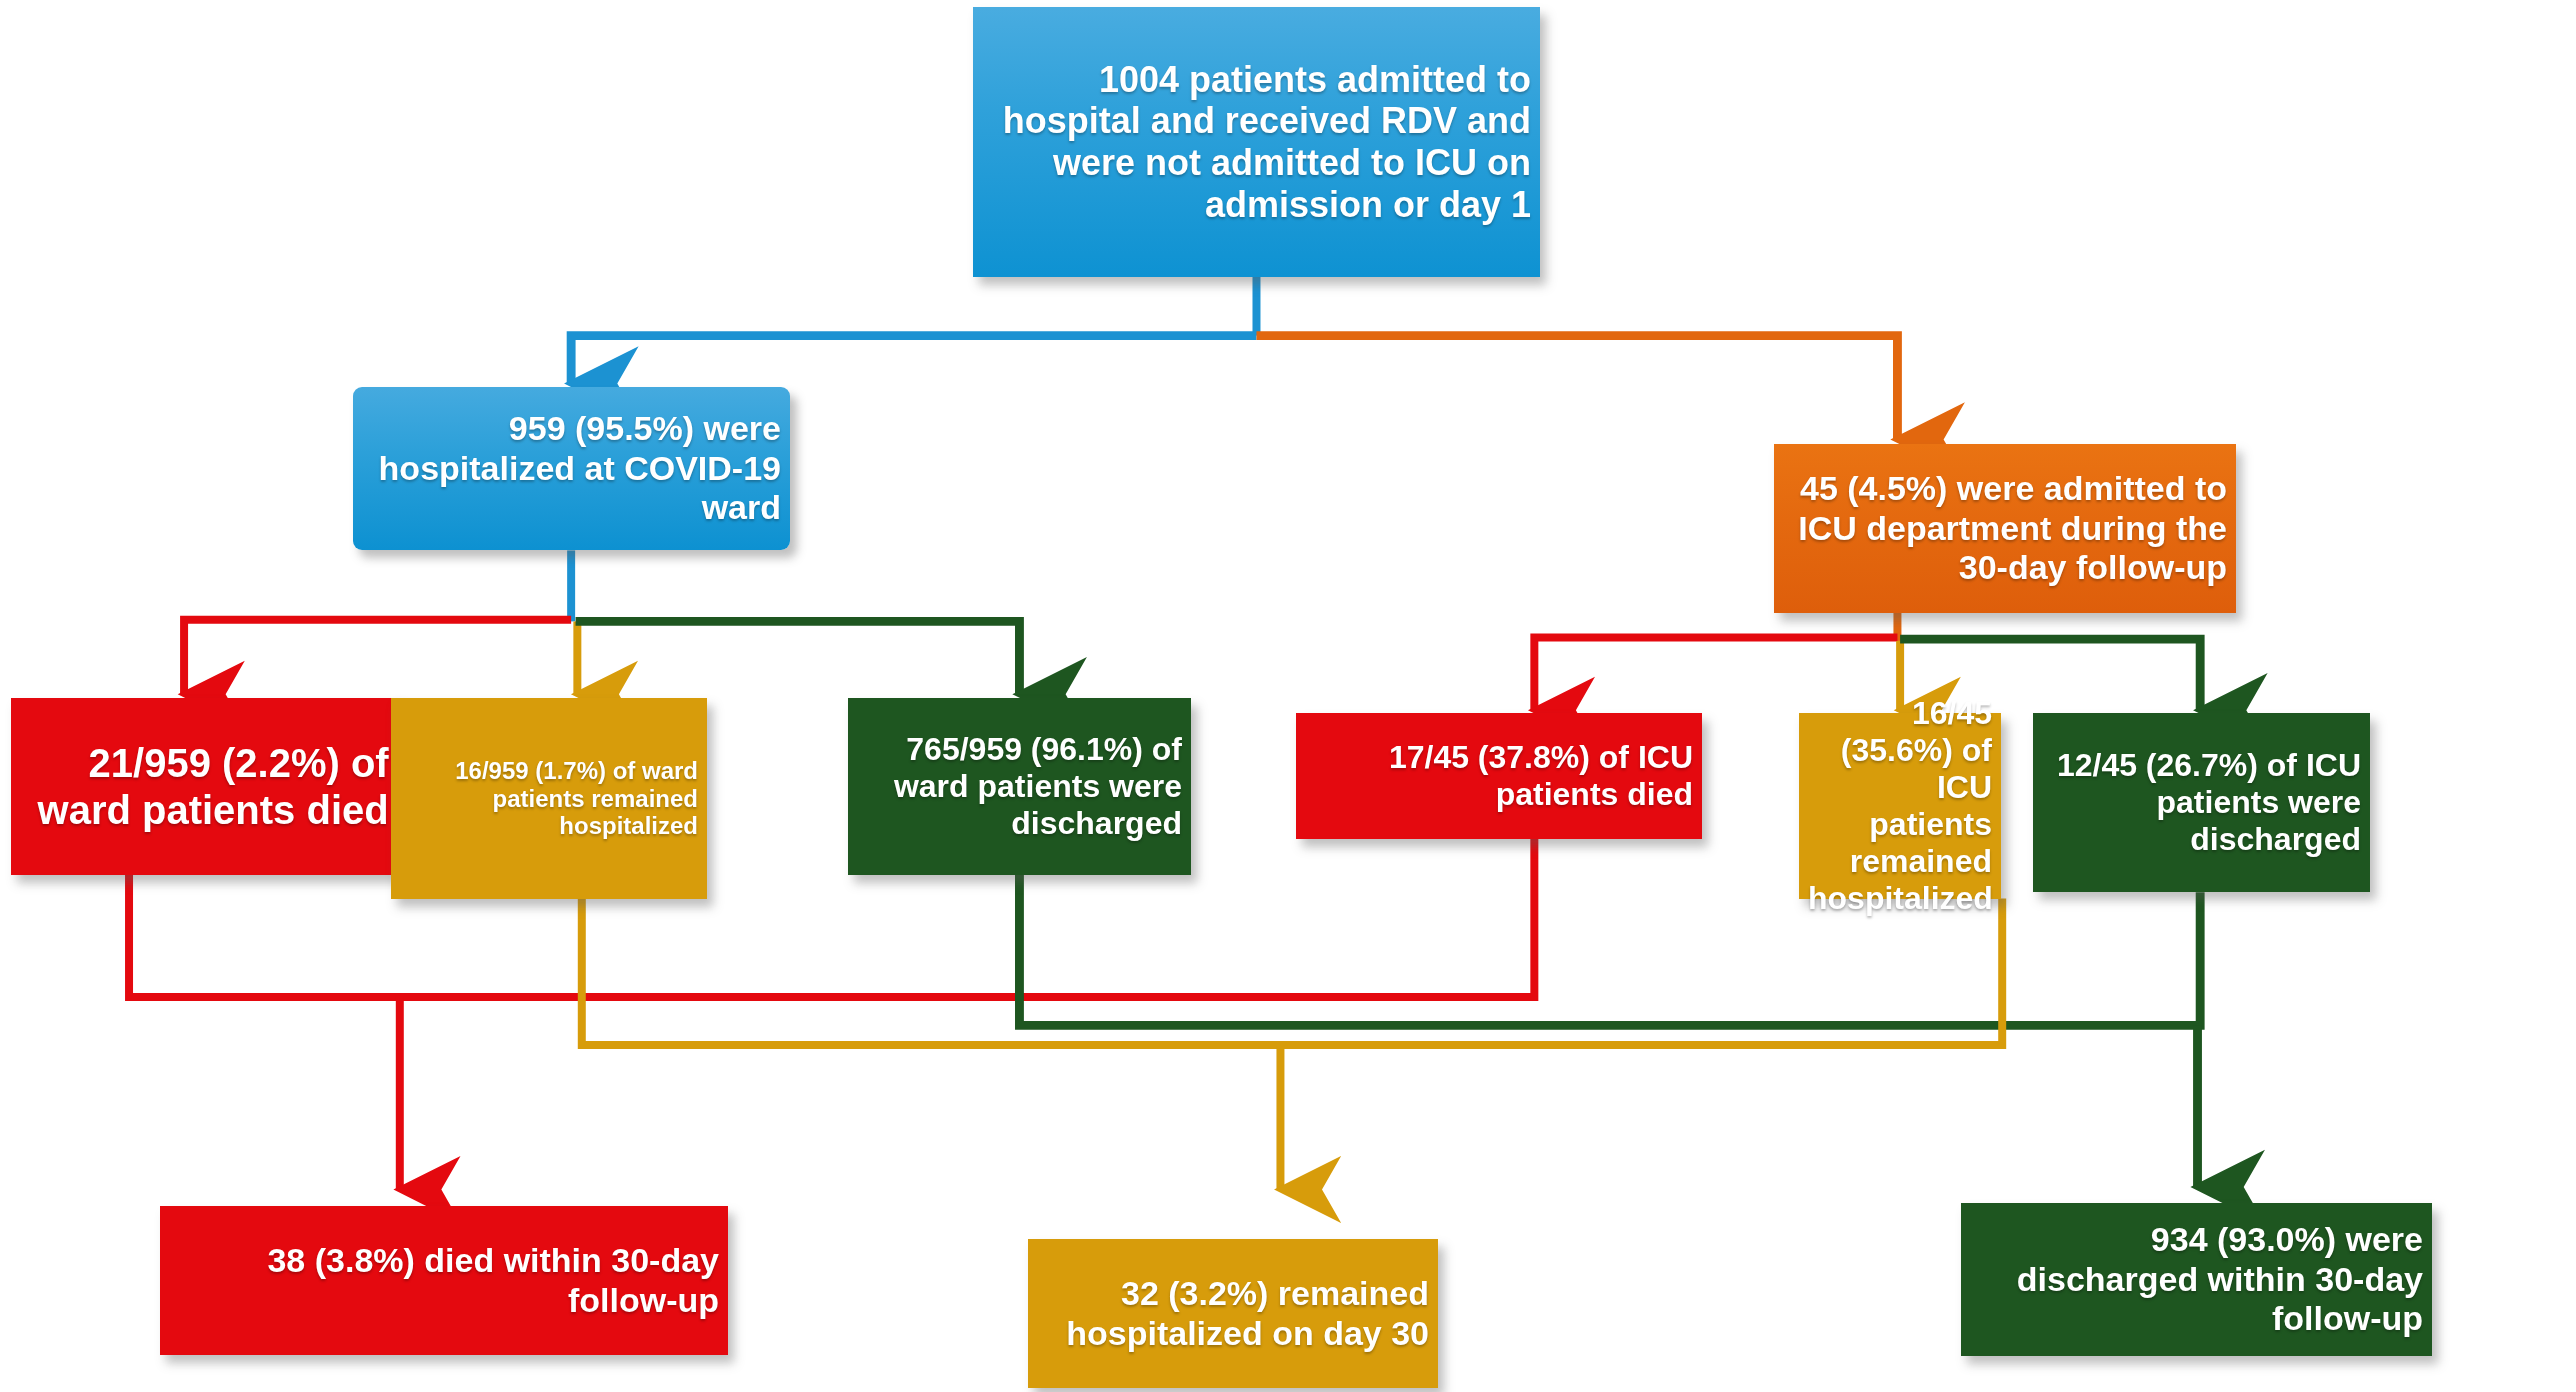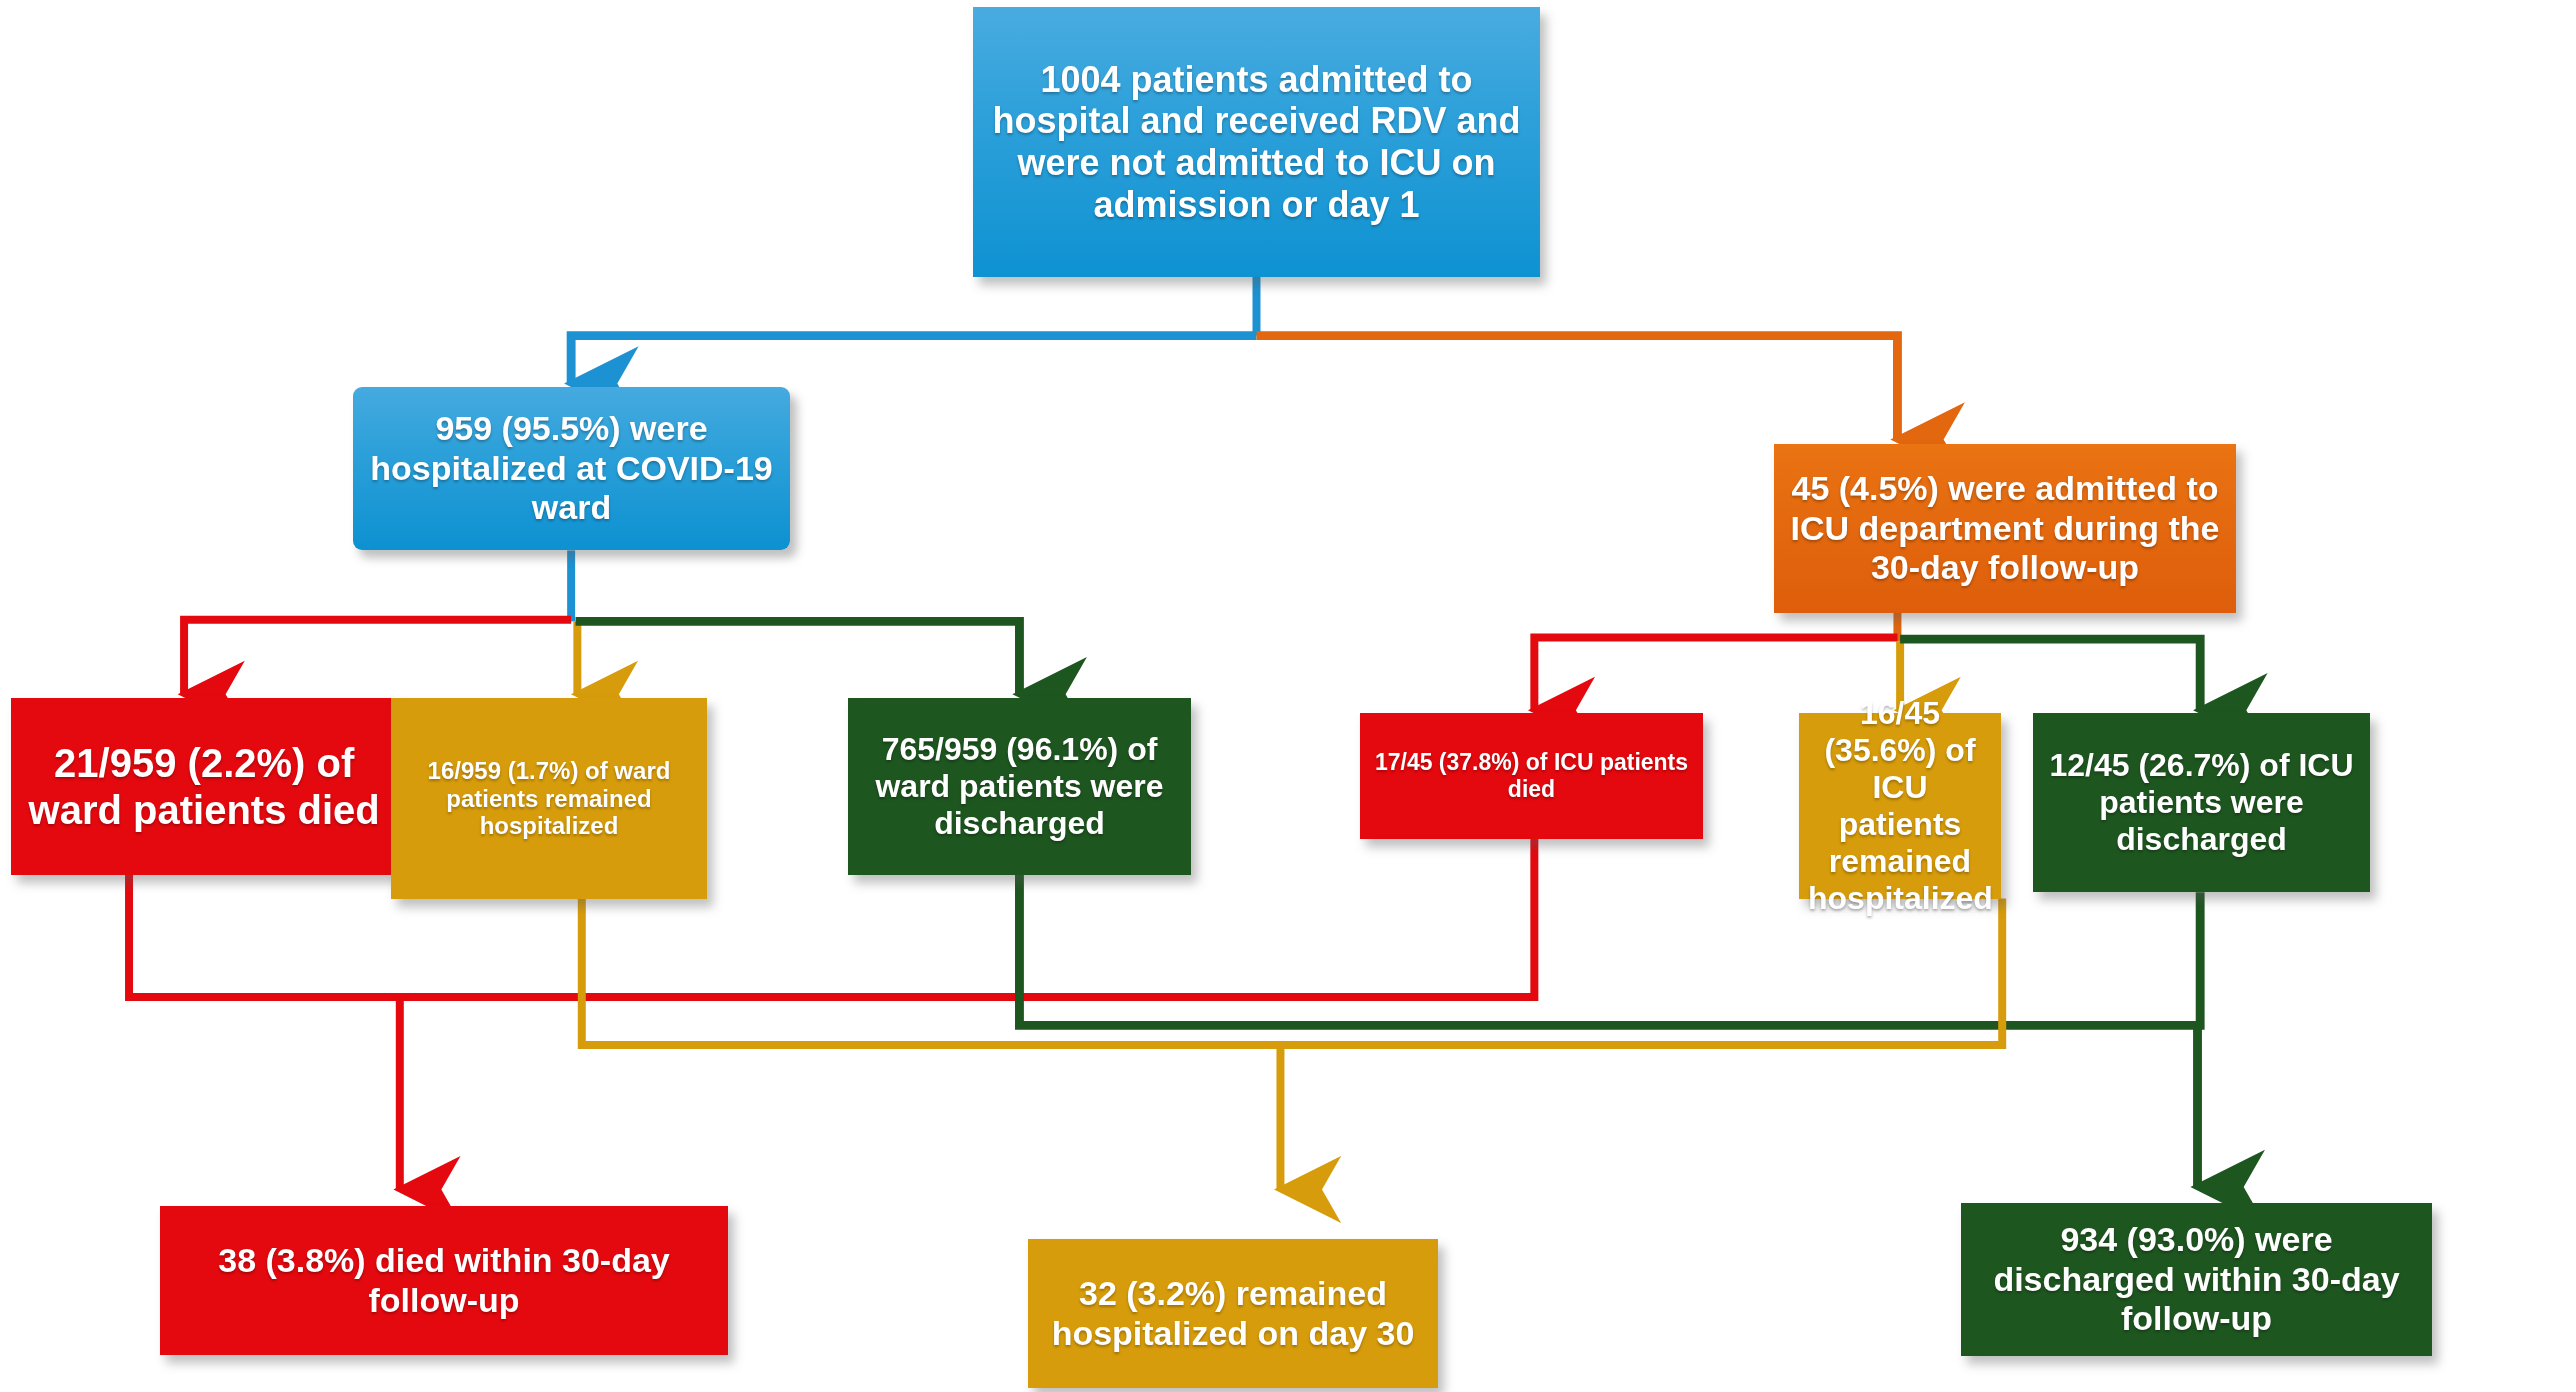--- a/index.html
+++ b/index.html
@@ -3,21 +3,21 @@
 <meta charset="utf-8">
 <style>
   html,body{margin:0;padding:0;background:#ffffff;}
   body{font-family:"Liberation Sans", sans-serif;}
   #stage{position:relative;width:2576px;height:1392px;background:#fff;overflow:hidden;}
   #stage svg.wires{position:absolute;left:0;top:0;width:2576px;height:1392px;pointer-events:none;}
 
   .node{position:absolute;box-sizing:border-box;display:flex;align-items:center;justify-content:center;
         text-align:center;color:#ffffff;font-weight:bold;line-height:1.16;
         box-shadow:6.2px 8px 9.8px rgba(90,90,90,0.38);z-index:3;padding:5.3px 9px;}
-  .node span{display:block;width:100%;text-shadow:0 1.8px 2.7px rgba(0,0,0,.28);}
+  .node span{display:block;width:100%;text-shadow:0 1.8px 2.7px rgba(0,0,0,.28);text-align:right;}
 
   .n-blue-top{background:linear-gradient(180deg,#49ACE0 0%,#2FA1DA 38%,#0E92D2 100%);}
   .n-blue{background:linear-gradient(180deg,#45AADF 0%,#2CA0D9 40%,#0D91D1 100%);border-radius:9px;}
   .n-orange{background:linear-gradient(180deg,#EA7312 0%,#E4690F 45%,#DE5E0B 100%);}
   .n-red{background:#E4090F;}
   .n-gold{background:#D79C0B;}
   .n-green{background:#1E5620;}
 </style>
 </head>
 <body>
@@ -92,21 +92,21 @@
   </div>
 
   <div class="node n-gold" style="left:391px;top:698px;width:316px;height:201px;font-size:24px;">
     <span>16/959 (1.7%) of ward patients remained hospitalized</span>
   </div>
 
   <div class="node n-green" style="left:848px;top:698px;width:343px;height:177px;font-size:32px;">
     <span>765/959 (96.1%) of ward patients were discharged</span>
   </div>
 
-  <div class="node n-red" style="left:1360px;top:713px;width:343px;height:126px;font-size:23px;">
+  <div class="node n-red" style="left:1296px;top:713px;width:406px;height:126px;font-size:32px;">
     <span>17/45 (37.8%) of ICU patients died</span>
   </div>
 
   <div class="node n-gold" style="left:1799px;top:713px;width:202px;height:186px;font-size:32px;">
     <span>16/45 (35.6%) of ICU patients remained hospitalized</span>
   </div>
 
   <div class="node n-green" style="left:2033px;top:713px;width:337px;height:179px;font-size:32px;">
     <span>12/45 (26.7%) of ICU patients were discharged</span>
   </div>

